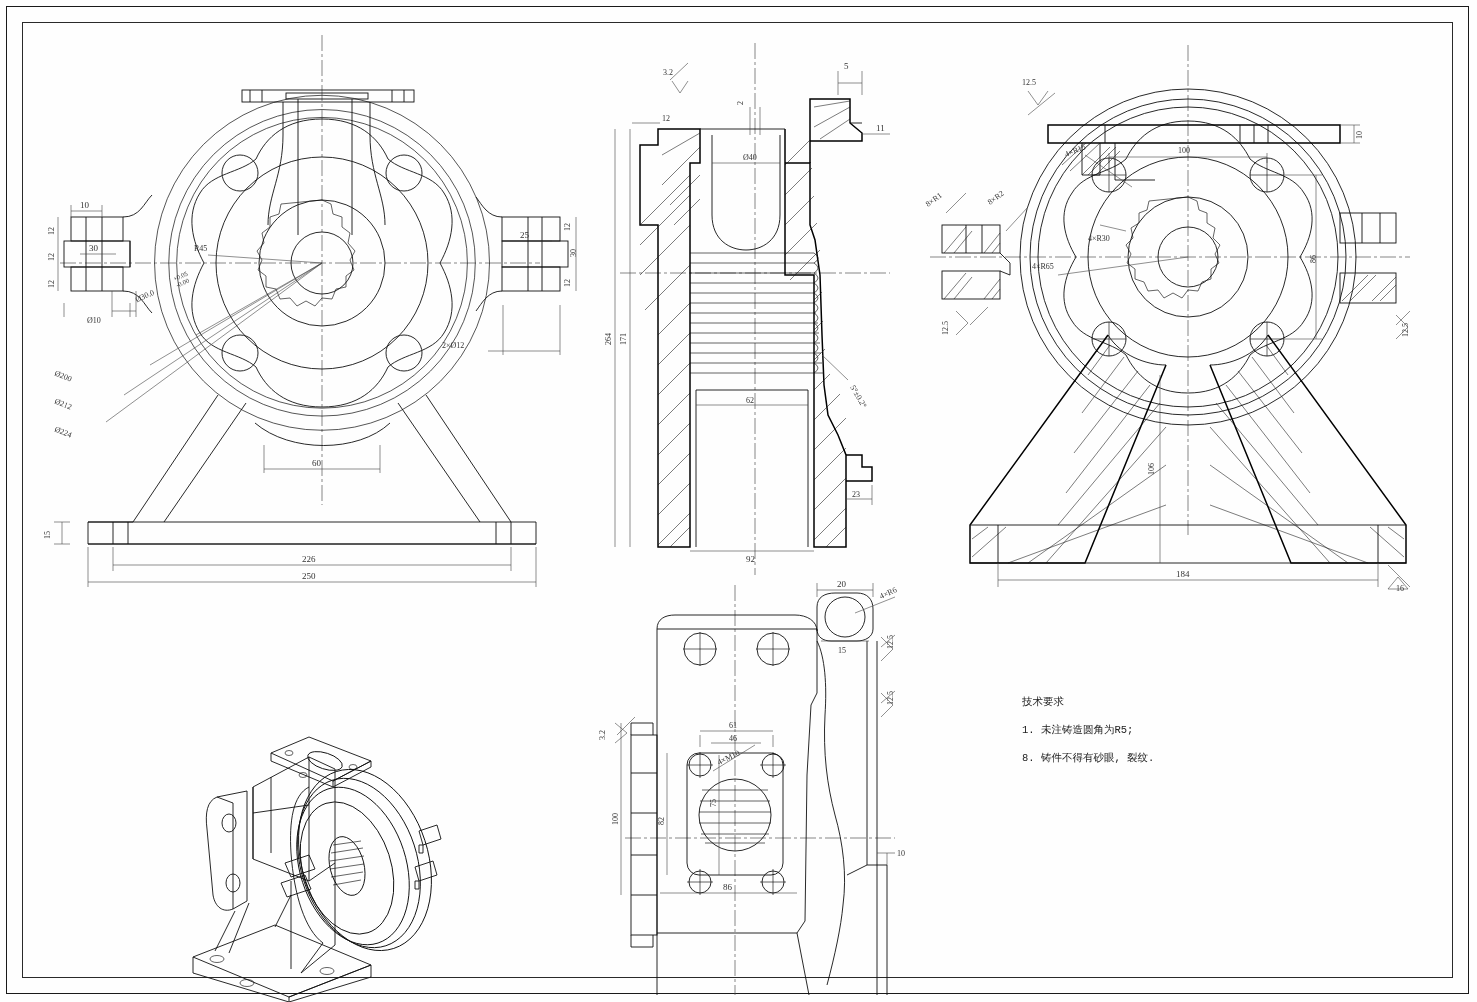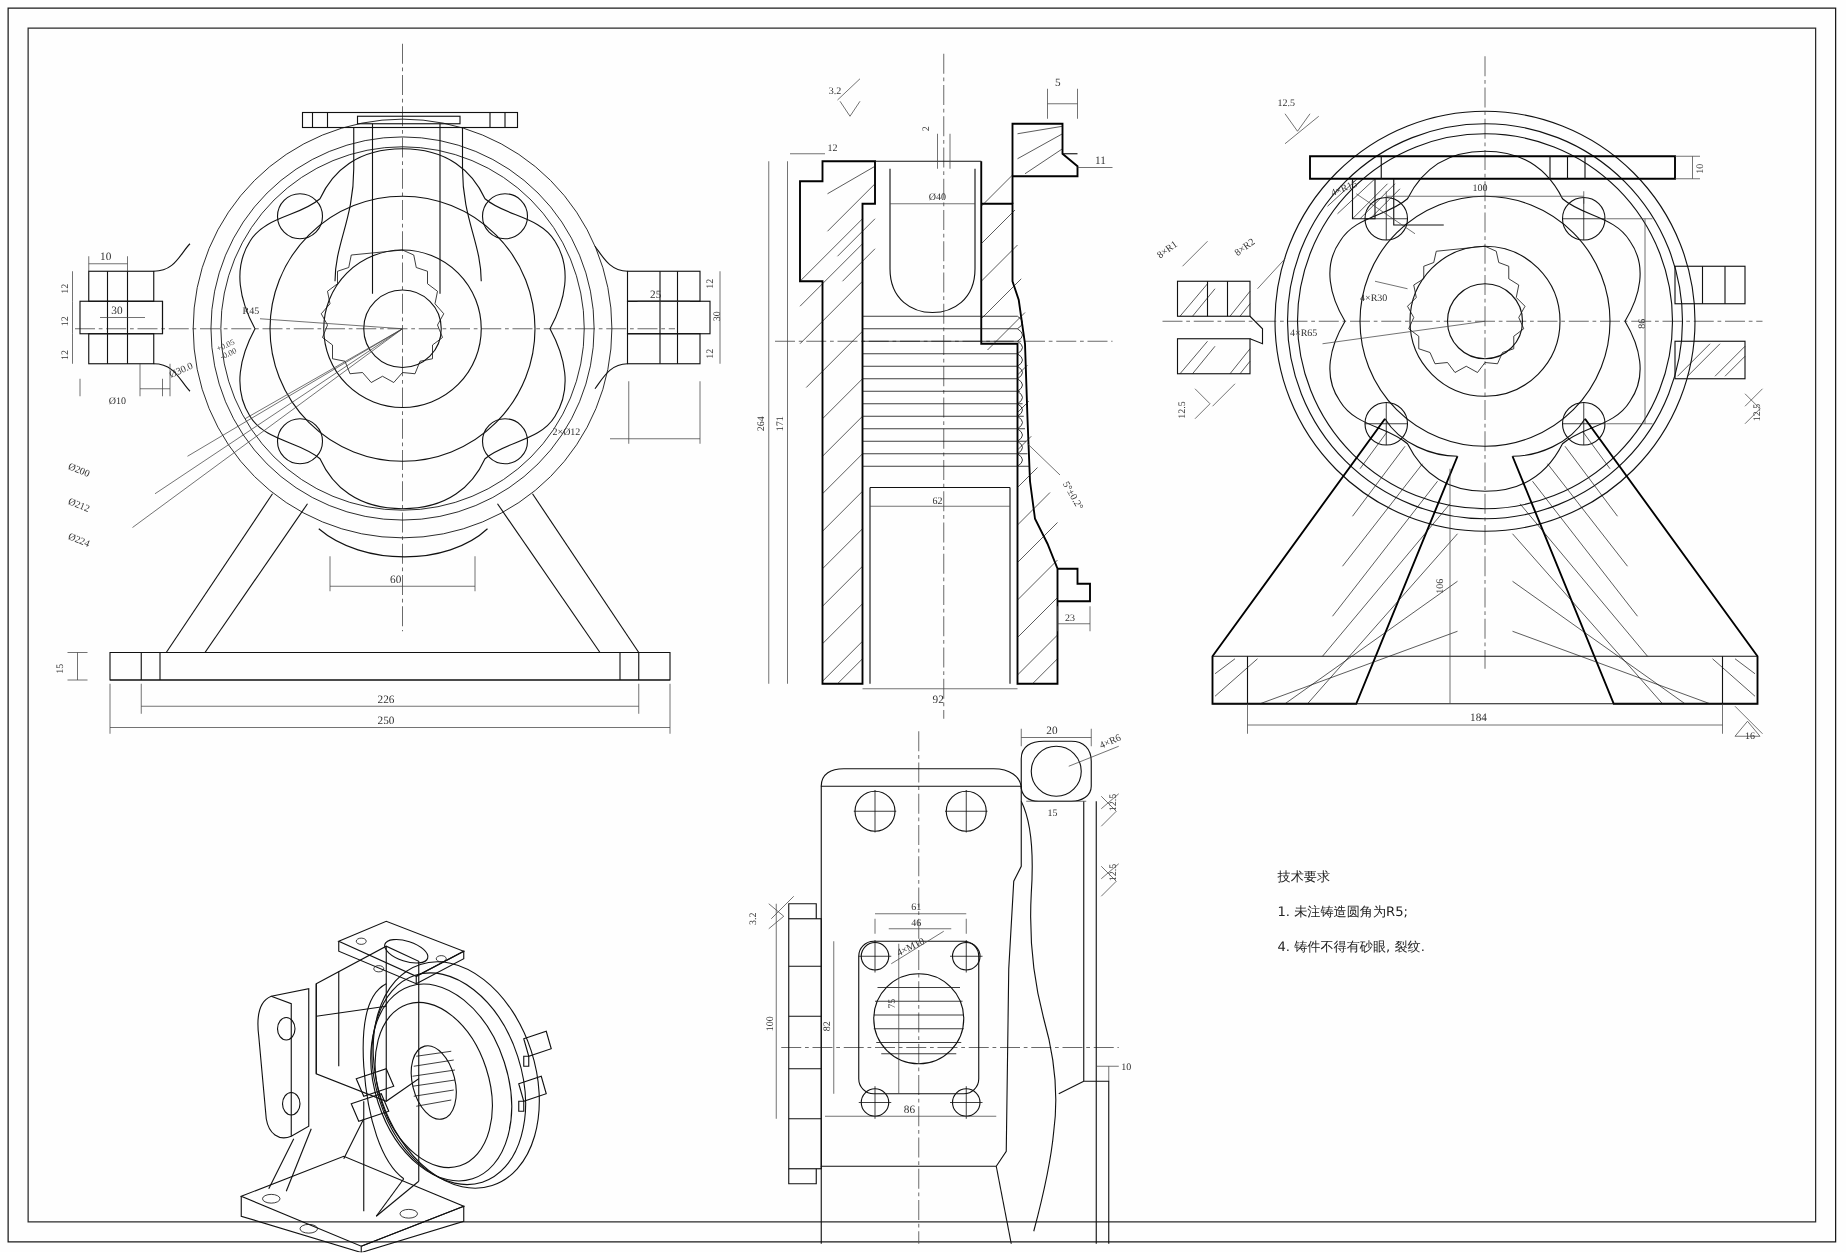--- a/index.html
+++ b/index.html
@@ -11,21 +11,21 @@
   .ln{stroke:#111;fill:none;stroke-width:0.9;}
   .thin{stroke:#111;fill:none;stroke-width:0.65;}
   .thick{stroke:#000;fill:none;stroke-width:1.5;}
   .ctr{stroke:#555;fill:none;stroke-width:0.7;stroke-dasharray:16 3 3 3;}
   .dim{stroke:#444;fill:none;stroke-width:0.6;}
   .hatch{stroke:#111;fill:none;stroke-width:0.55;}
   .dtxt{font-family:"Liberation Serif",serif;font-size:9px;fill:#333;}
   .dtxtS{font-family:"Liberation Serif",serif;font-size:8px;fill:#333;}
   .notes{position:absolute;left:1022px;top:681px;font-size:10.5px;line-height:14px;color:#222;
          font-family:"DejaVu Sans",sans-serif;white-space:pre-line;}
-  .notes div{white-space:nowrap;}
+  .notes div{white-space:nowrap;font-family:Liberation Mono, monospace;}
 </style>
 </head>
 <body>
 
 <div id="sheet">
 
   <div id="outer-border"></div>
   <div id="inner-border"></div>
 
   <svg class="view" id="v-front" style="left:40px;top:25px;" width="530" height="575" viewBox="0 0 530 575">
@@ -610,16 +610,16 @@
       <path class="ln" d="M148 208 L126 238"></path>
       <path class="ln" d="M160 128 L160 210"></path>
       <path class="ln" d="M116 146 L116 234"></path>
       <path class="ln" d="M160 210 L126 238"></path>
     </g>
   </svg>
 
   <div class="notes">
     <div>技术要求</div>
     <div>1. 未注铸造圆角为R5;</div>
-    <div>4. 铸件不得有砂眼, 裂纹.</div>
+    <div>8. 铸件不得有砂眼, 裂纹.</div>
   </div>
 
 </div>
 
 </body></html>

